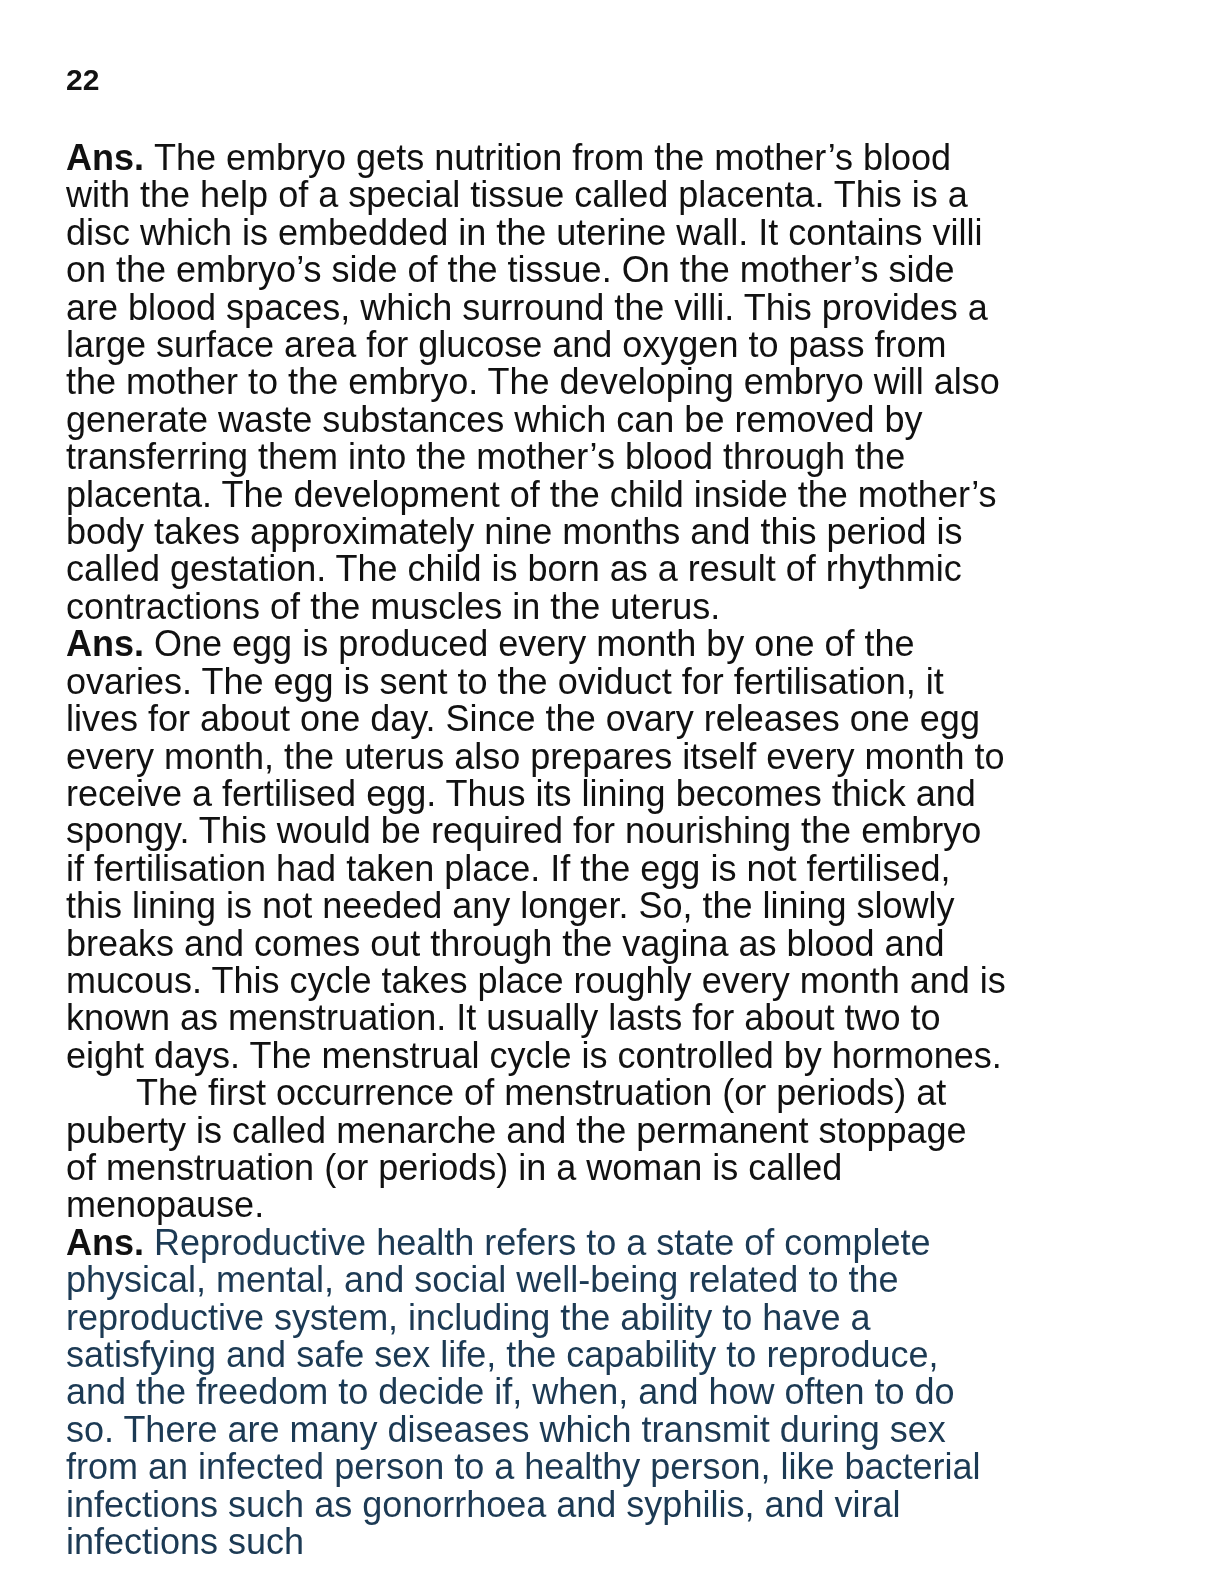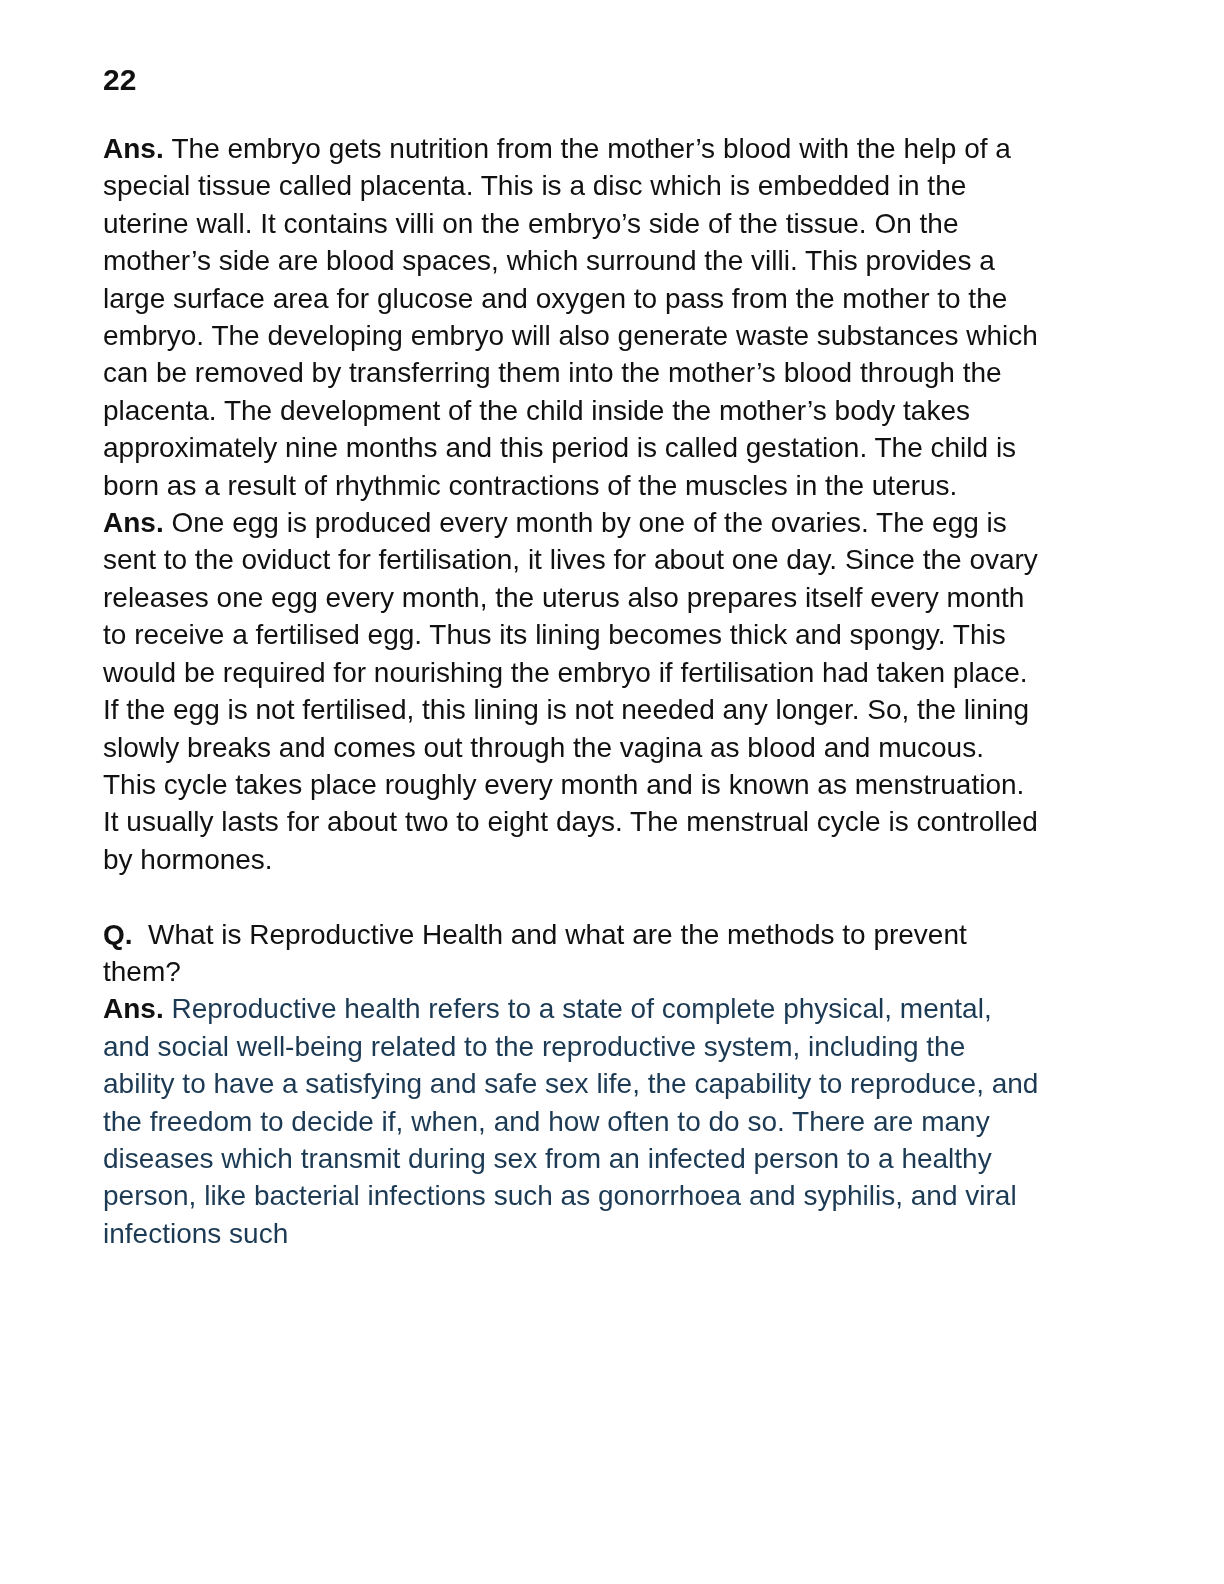--- a/index.html
+++ b/index.html
@@ -6,34 +6,34 @@
     margin: 0;
     padding: 0;
     background: #ffffff;
   }
   .page {
     position: relative;
     width: 1224px;
     height: 1584px;
     background: #ffffff;
     box-sizing: border-box;
-    padding: 62px 142px 0 103px;
+    padding: 62px 142px 0 66px;
     font-family: "Liberation Sans", sans-serif;
     color: #111111;
     overflow: hidden;
   }
   .page-number {
     font-weight: bold;
     font-size: 30px;
     line-height: 36px;
     color: #111111;
   }
   .content {
-    margin-top: 32px;
-    font-size: 28px;
+    margin-top: 41px;
+    font-size: 36px;
     line-height: 37.4px;
     width: 940px;
   }
   p.para {
     margin: 0;
     white-space: pre-wrap;
   }
   p.para.question {
     margin-top: 37.4px;
   }
@@ -50,16 +50,16 @@
   }
 </style>
 </head>
 <body>
 
 <div class="page">
   <div class="page-number">22</div>
   <div class="content">
       <p class="para answer"><span class="prefix">Ans. </span><span class="body">The embryo gets nutrition from the mother’s blood with the help of a special tissue called placenta. This is a disc which is embedded in the uterine wall. It contains villi on the embryo’s side of the tissue. On the mother’s side are blood spaces, which surround the villi. This provides a large surface area for glucose and oxygen to pass from the mother to the embryo. The developing embryo will also generate waste substances which can be removed by transferring them into the mother’s blood through the placenta. The development of the child inside the mother’s body takes approximately nine months and this period is called gestation. The child is born as a result of rhythmic contractions of the muscles in the uterus.</span></p>
       <p class="para answer"><span class="prefix">Ans. </span><span class="body">One egg is produced every month by one of the ovaries. The egg is sent to the oviduct for fertilisation, it lives for about one day. Since the ovary releases one egg every month, the uterus also prepares itself every month to receive a fertilised egg. Thus its lining becomes thick and spongy. This would be required for nourishing the embryo if fertilisation had taken place. If the egg is not fertilised, this lining is not needed any longer. So, the lining slowly breaks and comes out through the vagina as blood and mucous. This cycle takes place roughly every month and is known as menstruation. It usually lasts for about two to eight days. The menstrual cycle is controlled by hormones.</span></p>
-      <p class="para question"><span class="prefix">Q. </span><span class="body"> What is Reproductive Health and what are the methods to prevent them?</span></p>
+      <p class="para continuation indented"><span class="body">The first occurrence of menstruation (or periods) at puberty is called menarche and the permanent stoppage of menstruation (or periods) in a woman is called menopause.</span></p>
       <p class="para answer blue"><span class="prefix">Ans. </span><span class="body">Reproductive health refers to a state of complete physical, mental, and social well-being related to the reproductive system, including the ability to have a satisfying and safe sex life, the capability to reproduce, and the freedom to decide if, when, and how often to do so. There are many diseases which transmit during sex from an infected person to a healthy person, like bacterial infections such as gonorrhoea and syphilis, and viral infections such</span></p>
     </div>
 </div>
 
 </body></html>

